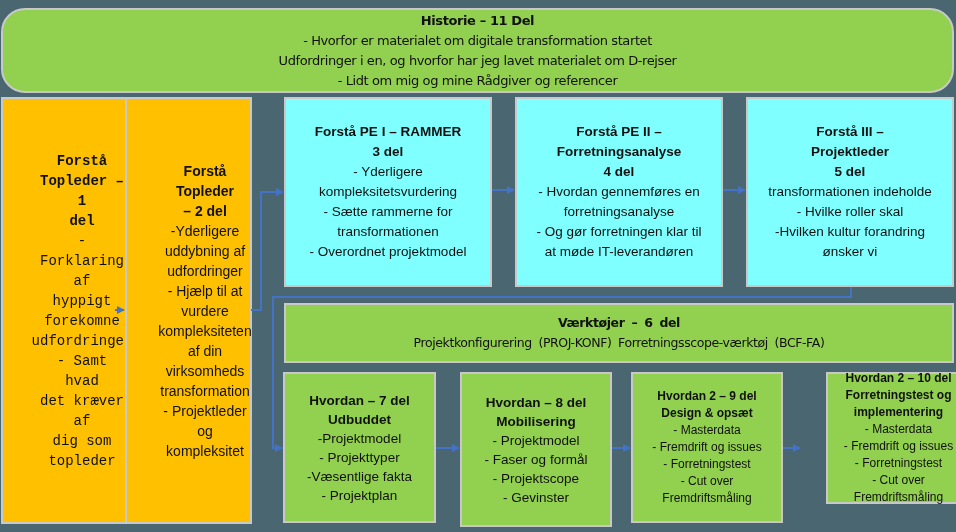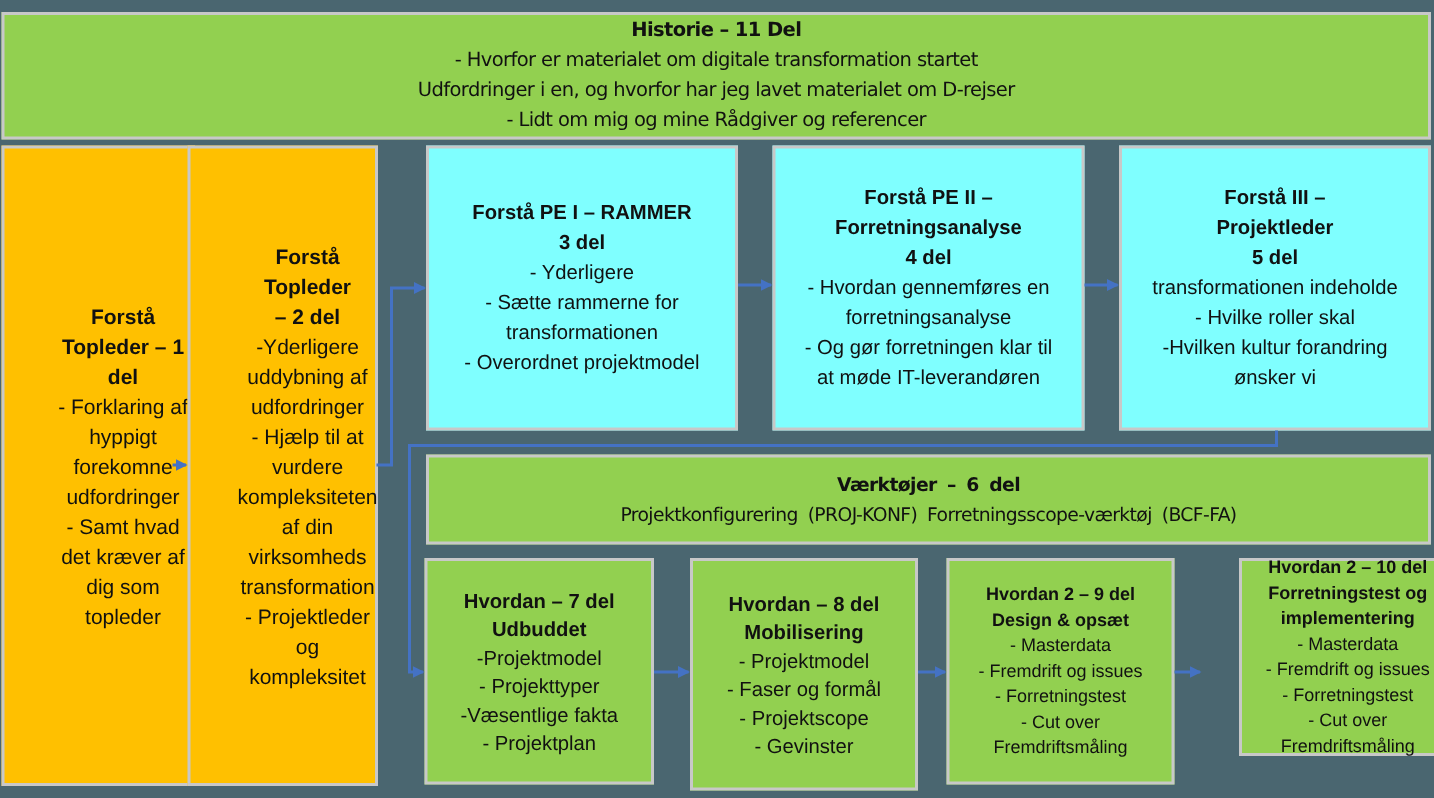--- a/index.html
+++ b/index.html
@@ -6,24 +6,24 @@
   body { width:956px; height:532px; background:#4a6670; position:relative; overflow:hidden;
          font-family:"Liberation Sans", "DejaVu Sans", sans-serif; color:#111; }
   .box { position:absolute; box-sizing:border-box; border:2px solid #c8c8c8;
          display:flex; flex-direction:column; align-items:center; justify-content:center;
          text-align:center; }
   .green { background:#92d050; }
   .orange { background:#ffc000; }
   .cyan { background:#7fffff; }
   .title { font-weight:bold; }
   .line { display:block; }
-  #historie { left:1px; top:8px; width:953px; height:85px; font-family:"DejaVu Sans", sans-serif; }
+  #historie { left:1px; top:8px; width:953px; height:85px; font-family:"DejaVu Sans", sans-serif;border-radius:24px; }
   #historie .title { font-size:17px; line-height:22px; letter-spacing:-0.5px; }
   #historie .line { font-size:13px; line-height:20px; letter-spacing:-0.4px; }
-  #tl1 { left:1px; top:97px; width:129px; height:427px; }
+  #tl1 { left:1px; top:97px; width:129px; height:427px;font-family:Liberation Mono, monospace; }
   #tl2 { left:125px; top:97px; width:127px; height:427px; }
   #tl1 .title, #tl2 .title { font-size:14px; line-height:20px; }
   #tl1 .line, #tl2 .line { font-size:14px; line-height:20px;padding-left:33px; }
   .cyanbox .title { font-size:16px; line-height:21px; }
   .cyanbox .line { font-size:13.5px; line-height:20px; }
   #pe1 { left:284px; top:97px; width:208px; height:190px; }
   #pe2 { left:515px; top:97px; width:208px; height:190px; }
   #pe3 { left:746px; top:97px; width:208px; height:190px; }
   #tools { left:284px; top:303px; width:670px; height:60px; font-family:"DejaVu Sans", sans-serif; }
   #tools .title { font-size:16px; line-height:22px; letter-spacing:-0.5px; }
@@ -75,20 +75,21 @@
   <span class="line">virksomheds</span>
   <span class="line">transformation</span>
   <span class="line">- Projektleder</span>
   <span class="line">og kompleksitet</span>
 </div>
 
 <div class="box cyan cyanbox" id="pe1">
   <span class="title line">Forstå PE I – RAMMER</span>
   <span class="title line">3 del</span>
   <span class="line">- Yderligere</span>
+  <span class="line">kompleksitetsvurdering</span>
   <span class="line">- Sætte rammerne for</span>
   <span class="line">transformationen</span>
   <span class="line">- Overordnet projektmodel</span>
 </div>
 
 <div class="box cyan cyanbox" id="pe2">
   <span class="title line">Forstå PE II  –</span>
   <span class="title line">Forretningsanalyse</span>
   <span class="title line">4 del</span>
   <span class="line">- Hvordan gennemføres en</span>

